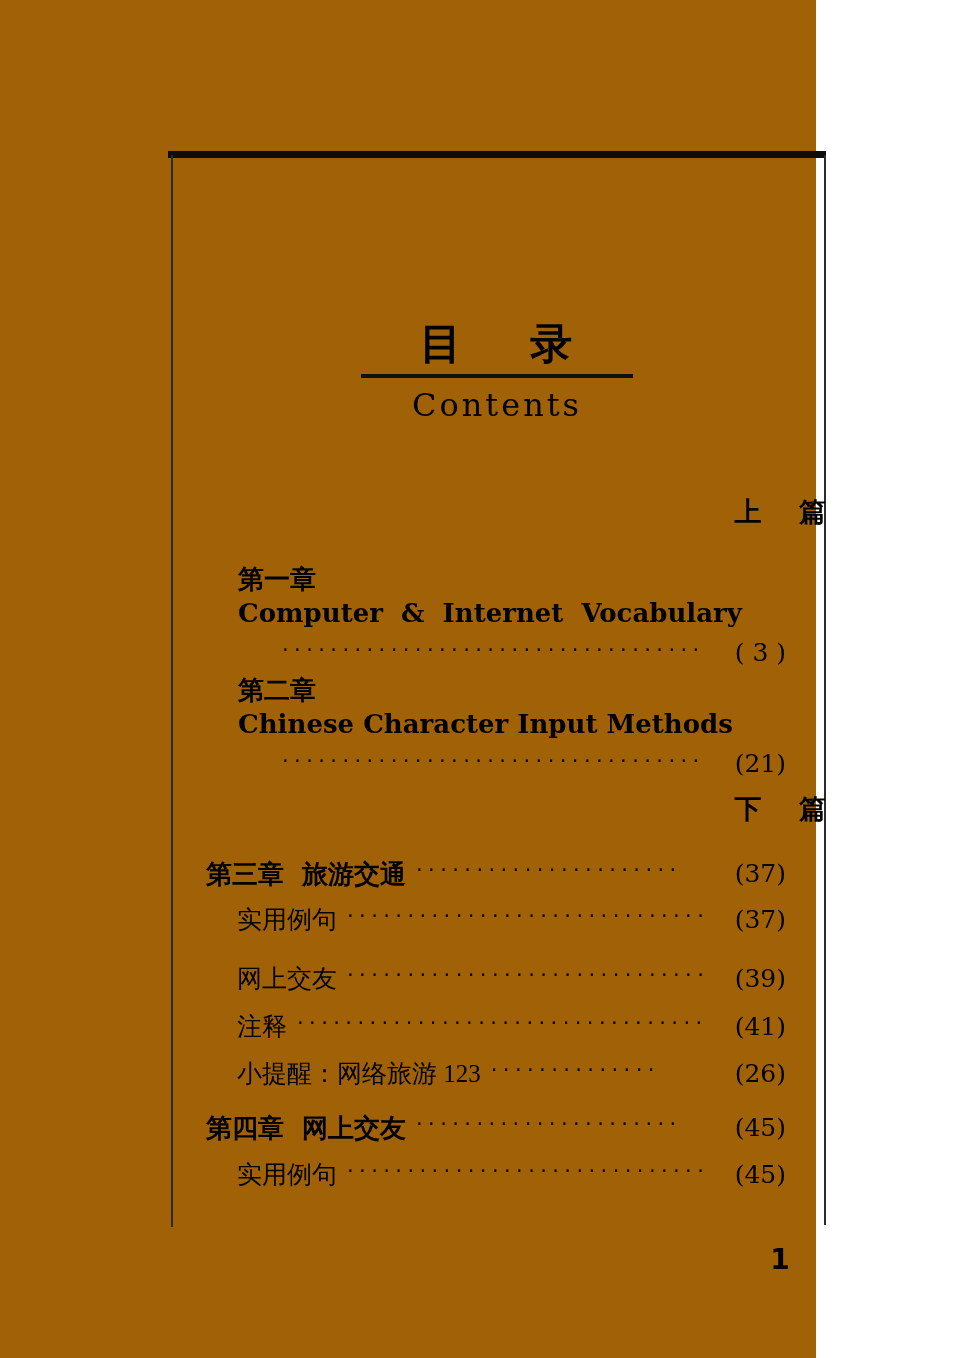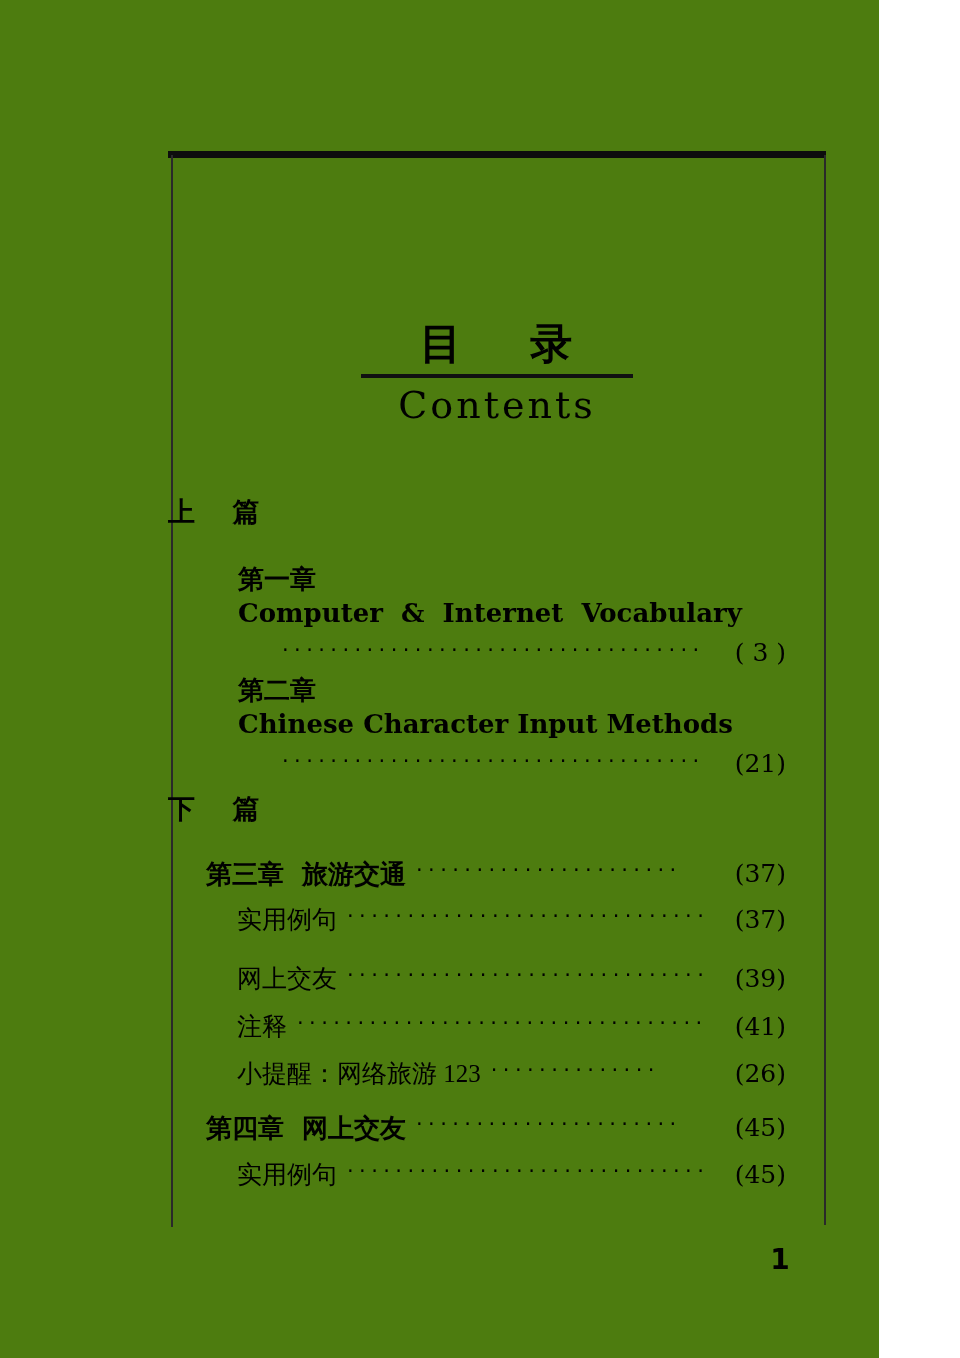--- a/index.html
+++ b/index.html
@@ -14,23 +14,23 @@
     position: relative;
     overflow: hidden;
     font-family: "DejaVu Sans", sans-serif;
     color: #000000;
   }
 
   
   #page {
     position: absolute;
     left: 0; top: 0;
-    width: 879px;
+    width: 816px;
     height: 1358px;
-    background: #4d7c0f;
+    background: #a16207;
   }
 
   .rule-top {
     position: absolute;
     left: 168px;
     top: 151px;
     width: 658px;
     height: 7px;
     background: #0d0d0d;
   }
@@ -68,32 +68,32 @@
     white-space: pre;
   }
   .title-underline {
     width: 272px;
     height: 4px;
     background: #111111;
     margin: 6px auto 0 auto;
   }
   .title-en {
     font-family: "DejaVu Serif", serif;
-    font-size: 38px;
+    font-size: 32px;
     line-height: 46px;
     letter-spacing: 3px;
     margin-top: 4px;
   }
 
   
   .part-header {
     position: absolute;
     left: 168px;
     width: 658px;
-    text-align: left;
+    text-align: right;
     font-family: "DejaVu Sans", sans-serif;
     font-weight: bold;
     font-size: 27px;
     line-height: 32px;
     white-space: pre;
   }
 
   
   .entry {
     position: absolute;

